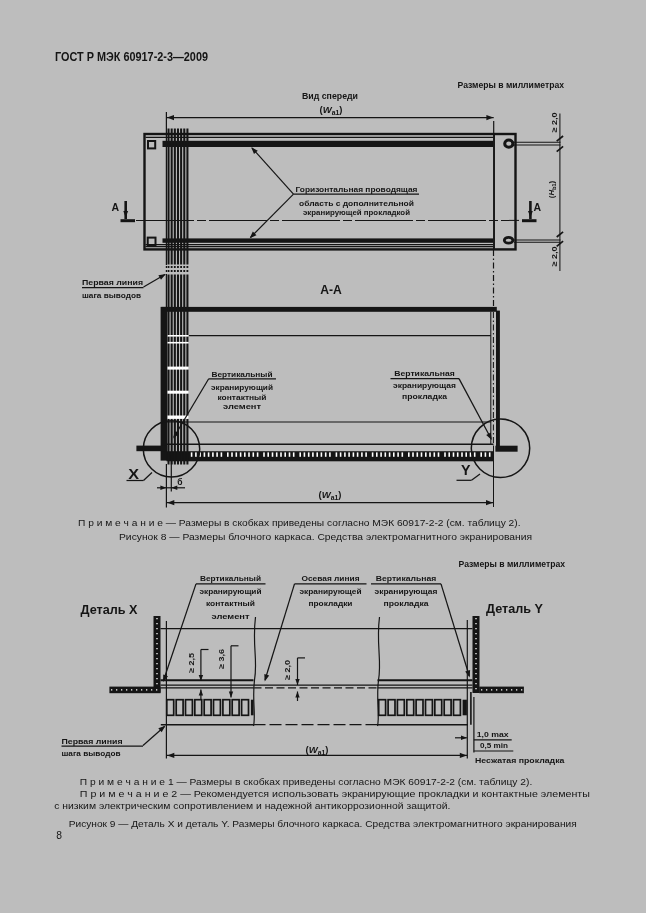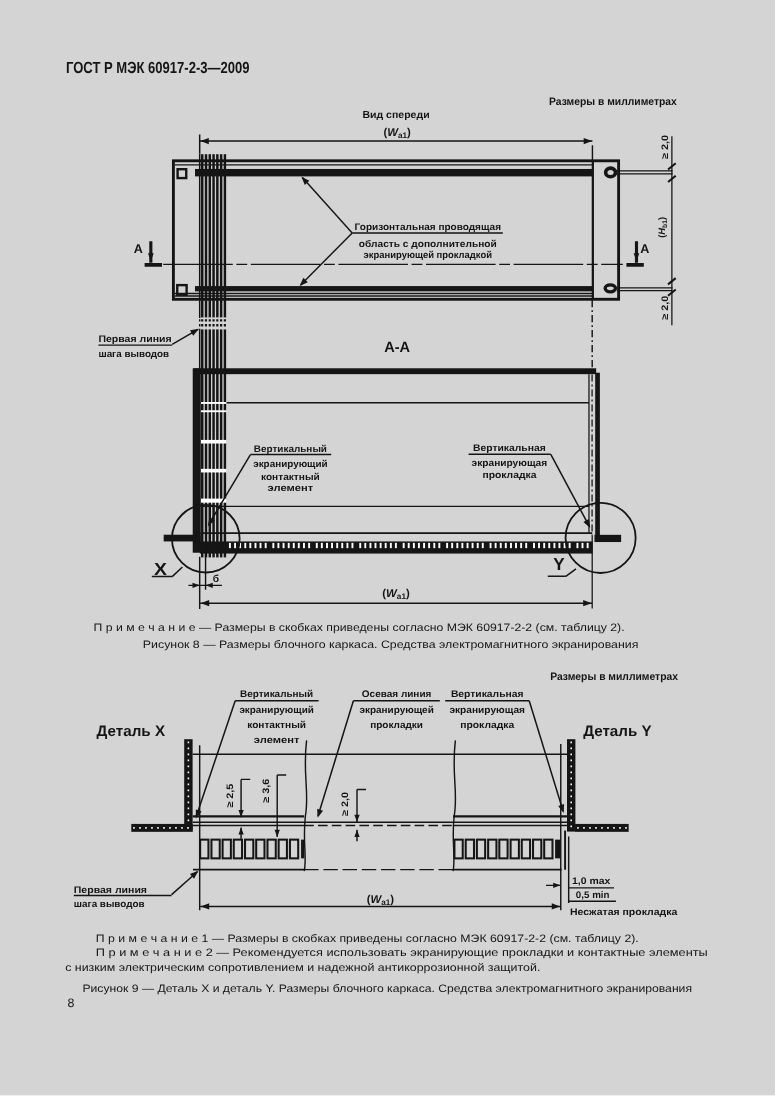--- a/index.html
+++ b/index.html
@@ -1,15 +1,15 @@
 <!DOCTYPE html>
 <html><head><meta charset="utf-8">
 <style>
 html,body{margin:0;padding:0;background:#fdfdfd;}
-#page{position:relative;width:646px;height:913px;background:#86efac;overflow:hidden;filter:grayscale(1);}
+#page{position:relative;width:646px;height:913px;background:#c4b5fd;overflow:hidden;filter:grayscale(1);}
 svg{position:absolute;left:0;top:0;}
 text{font-family:"Liberation Sans",sans-serif;fill:#151515;}
 line,polyline,path{stroke:#151515;}
 </style></head>
 <body>
 <div id="page">
 <svg width="646" height="913" viewBox="0 0 646 913">
 
 <text x="55" y="61" font-size="13.4px" font-weight="bold" textLength="153" lengthAdjust="spacingAndGlyphs">ГОСТ Р МЭК 60917-2-3—2009</text>
 

